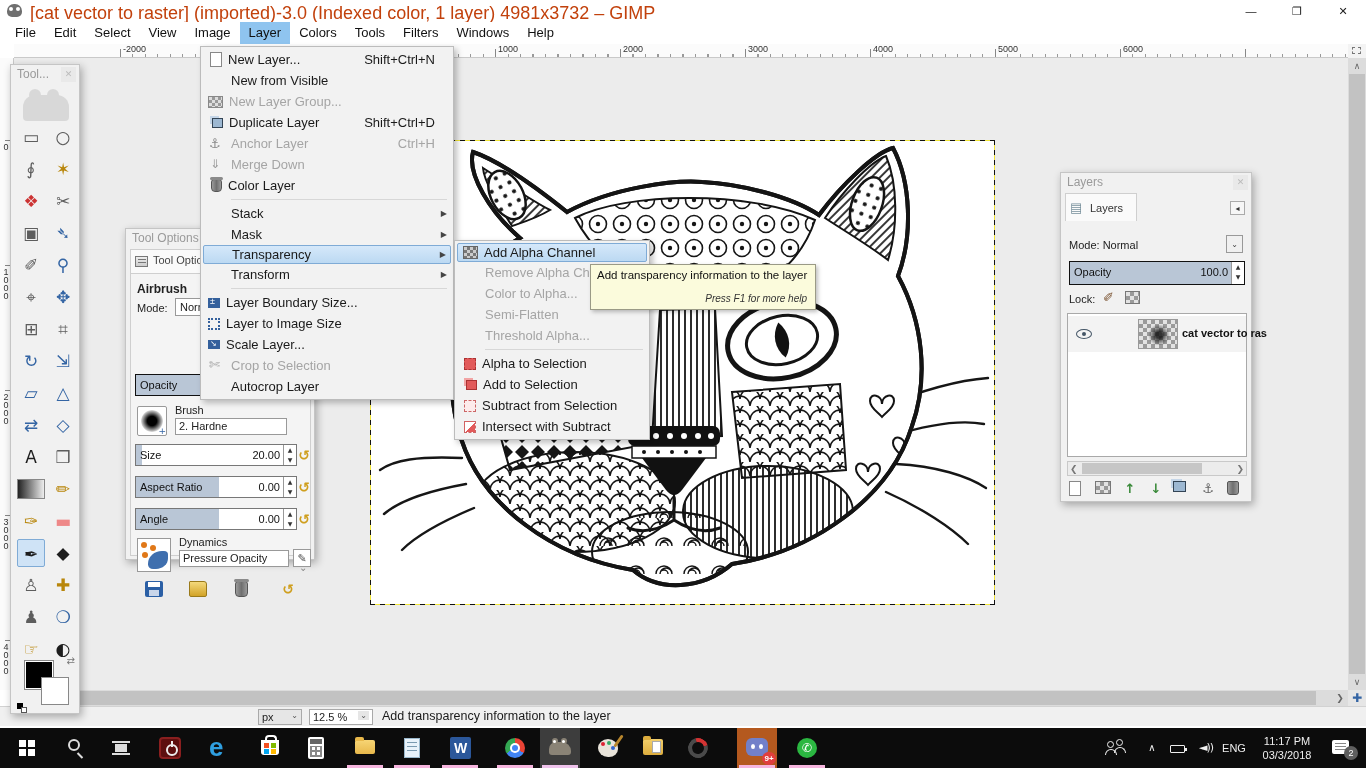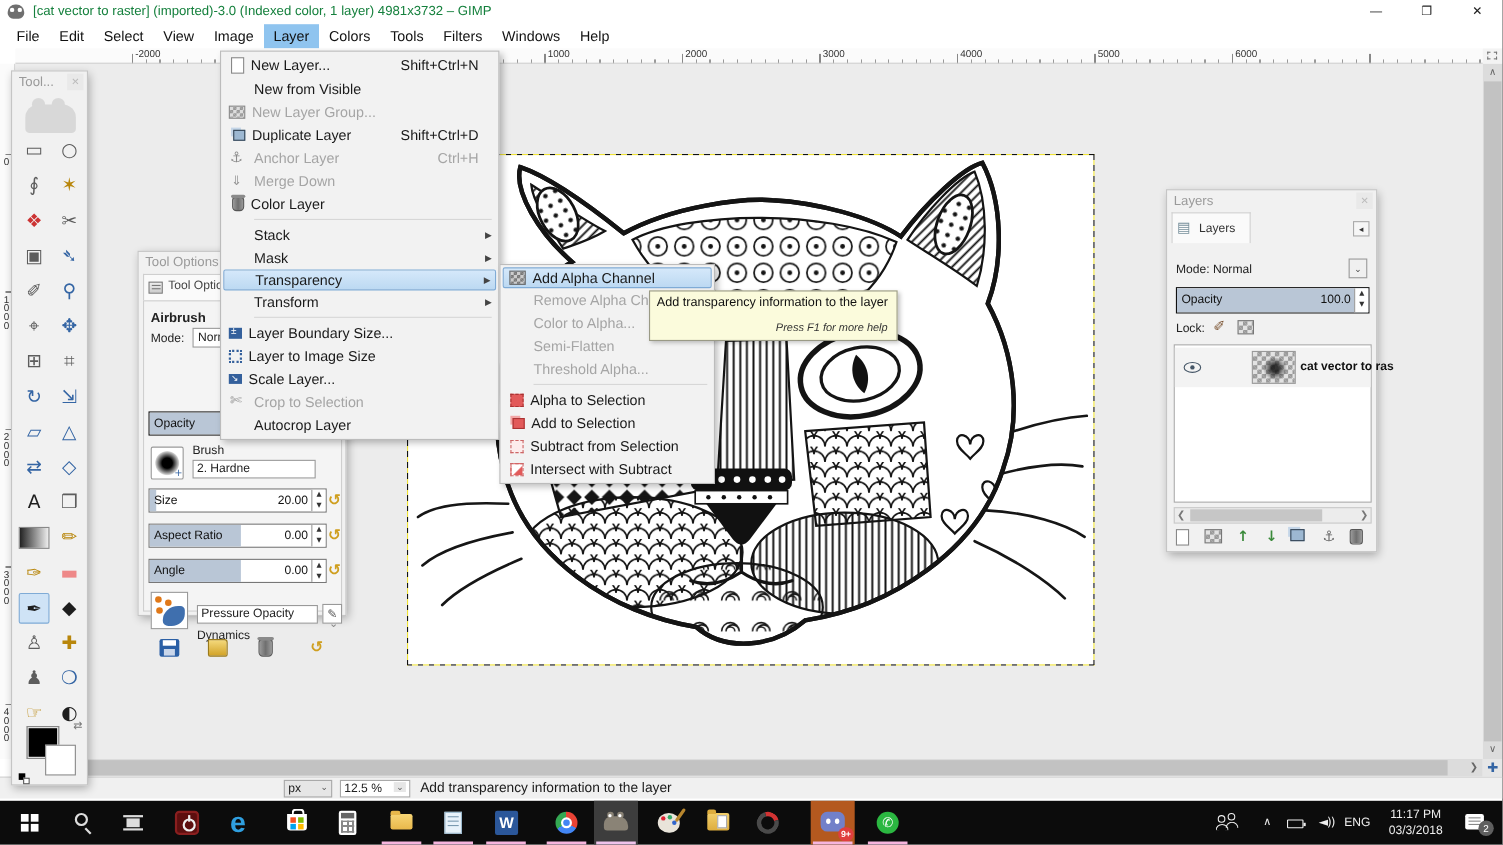--- a/index.html
+++ b/index.html
@@ -5,21 +5,21 @@
   html,body{margin:0;padding:0;background:#333;}
   *{box-sizing:border-box;font-family:"Liberation Sans","DejaVu Sans",sans-serif;}
   .g{font-family:"DejaVu Sans",sans-serif;}
   #stage{position:relative;width:1366px;height:768px;overflow:hidden;background:#fff;}
 
   
   #titlebar{position:absolute;left:0;top:0;width:1366px;height:22px;background:#fff;}
   #win-icon{position:absolute;left:7px;top:4px;width:15px;height:13px;background:#6f6f6f;border-radius:7px 7px 5px 5px;}
   #win-icon:before,#win-icon:after{content:"";position:absolute;top:3px;width:4px;height:4px;border-radius:50%;background:#fff;}
   #win-icon:before{left:2px}#win-icon:after{right:2px}
-  #win-title{position:absolute;left:30px;top:3px;font-size:12px;color:#15803d;white-space:nowrap;}
+  #win-title{position:absolute;left:30px;top:3px;font-size:18px;color:#c2410c;white-space:nowrap;}
   .winbtn{position:absolute;top:0;width:46px;height:22px;text-align:center;line-height:22px;font-size:11px;color:#222;}
   #btn-min{left:1228px}#btn-max{left:1274px}#btn-close{left:1320px}
 
   
   #menubar{position:absolute;left:0;top:22px;width:1366px;height:22px;background:#fff;display:flex;padding-left:6px;}
   .mb-item{height:22px;line-height:22px;padding:0 9px;font-size:13px;color:#111;white-space:nowrap;}
   .mb-item.active{background:#8fc4ef;}
 
   
   #hruler{position:absolute;left:14px;top:44px;width:1334px;height:14px;background:#fbfbfb;border-bottom:1px solid #c9c9c9;
@@ -99,21 +99,21 @@
   #brush-thumb i{position:absolute;left:3px;top:3px;width:22px;height:22px;border-radius:50%;background:radial-gradient(circle,#000 0 30%,rgba(0,0,0,.25) 65%,transparent 75%);}
   #brush-thumb u{position:absolute;right:0;bottom:-1px;color:#3465a4;font-size:9px;text-decoration:none;}
   #brush-label{position:absolute;left:44px;top:130px;font-size:11px;color:#222;}
   #brush-field{position:absolute;left:44px;top:144px;width:112px;height:17px;background:#fff;border:1px solid #999;font-size:11px;padding:1px 3px;white-space:nowrap;overflow:hidden;color:#222;}
   #to-size{left:4px;top:170px;width:162px;}
   #to-aspect{left:4px;top:202px;width:162px;}
   #to-angle{left:4px;top:234px;width:162px;}
   #dyn-icon{position:absolute;left:6px;top:264px;width:34px;height:34px;background:#fff;border:1px solid #999;}
   #dyn-icon .dot{position:absolute;width:6px;height:6px;border-radius:50%;background:#e07818;}
   #dyn-icon .curve{position:absolute;right:2px;bottom:2px;width:20px;height:18px;background:#3f6fae;border-radius:70% 20% 60% 25%;}
-  #dyn-label{position:absolute;left:48px;top:262px;font-size:11px;color:#222;margin-top:36px;}
+  #dyn-label{position:absolute;left:48px;top:262px;font-size:11px;color:#222;}
   #dyn-field{position:absolute;left:48px;top:276px;width:110px;height:17px;background:#fff;border:1px solid #999;font-size:11px;padding:1px 3px;color:#222;}
   #dyn-edit{position:absolute;left:162px;top:275px;width:18px;height:18px;background:#fff;border:1px solid #999;font-size:11px;text-align:center;line-height:18px;color:#555;}
   #to-scrollhint{position:absolute;left:168px;top:288px;font-size:10px;color:#888;}
   #to-footer{position:absolute;left:0px;top:304px;width:181px;height:24px;}
   .tof{position:absolute;top:3px;width:18px;height:16px;}
   #tof-save{left:14px;background:#2b5fa5;border-radius:2px;}
   #tof-save:before{content:"";position:absolute;left:3px;top:1px;width:12px;height:5px;background:#fff;}
   #tof-save:after{content:"";position:absolute;left:4px;bottom:1px;width:10px;height:6px;background:#c9d6ea;}
   #tof-open{left:58px;background:linear-gradient(#f4d97c,#d2a327);border:1px solid #9a7a1a;border-radius:1px 3px 2px 2px;}
   #tof-trash{left:104px;width:13px;background:linear-gradient(90deg,#9a9a9a,#6f6f6f 50%,#9a9a9a);border-radius:3px 3px 4px 4px;border:1px solid #555;}

